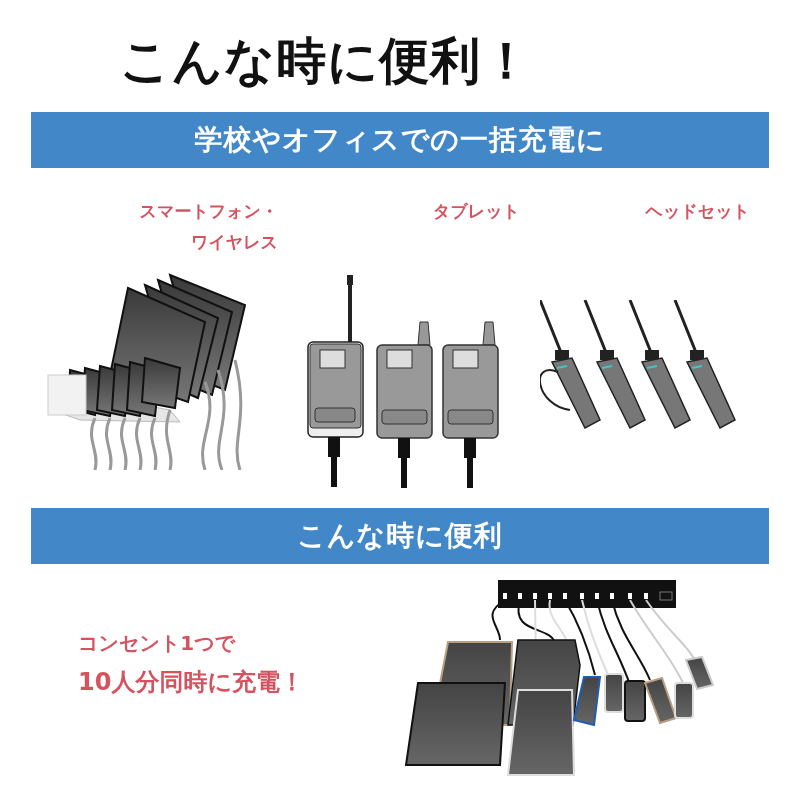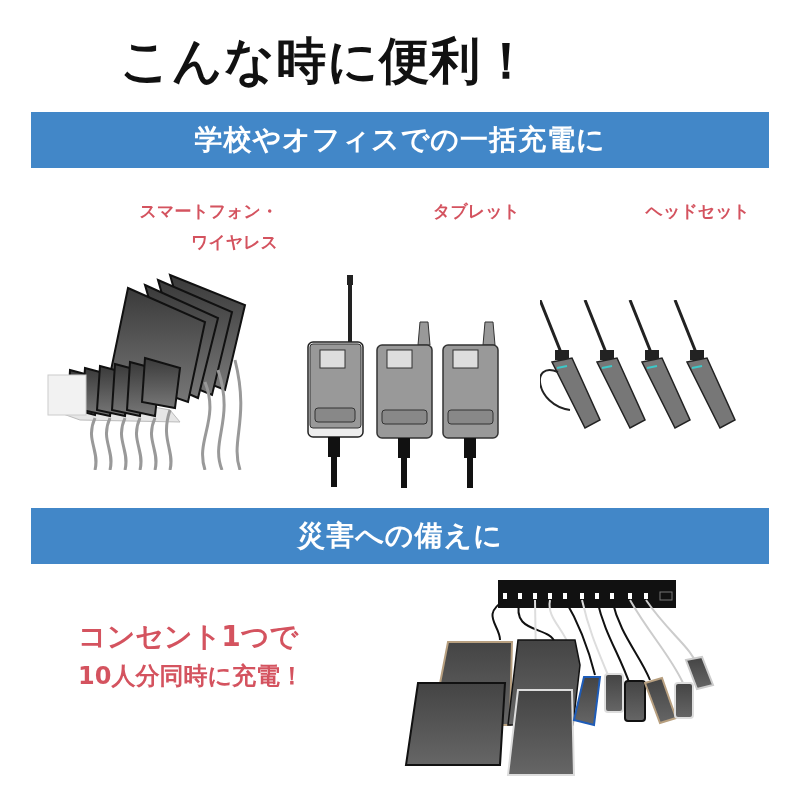--- a/index.html
+++ b/index.html
@@ -5,21 +5,21 @@
   html, body { margin:0; padding:0; background:#ffffff; }
   body { width:800px; height:800px; position:relative; overflow:hidden;
          font-family:"DejaVu Sans", sans-serif; }
   .title { position:absolute; left:0; top:28px; width:652px; text-align:center;
            font-size:50px; font-weight:bold; color:#111; letter-spacing:1px; }
   .banner { position:absolute; left:31px; width:738px; height:56px; background:#4287c8;
             color:#fff; font-size:28px; text-align:center; line-height:56px; letter-spacing:1px;font-weight:bold; }
   .cat { position:absolute; top:196px; width:240px; text-align:right; color:#d4535f;
          font-weight:bold; font-size:17px; line-height:31px; }
   .promo { position:absolute; left:78px; top:620px; color:#d4535f; font-weight:bold; }
-  .promo .l1 { font-size:28px; line-height:34px; }
+  .promo .l1 { font-size:20px; line-height:34px;margin-top:6px; }
   .promo .l2 { font-size:24px; line-height:44px; }
   svg { position:absolute; }
 </style>
 </head>
 <body>
 
 <div class="title">こんな時に便利！</div>
 
 <div class="banner" style="top:112px;">学校やオフィスでの一括充電に</div>
 
@@ -105,21 +105,21 @@
     <rect x="15" y="50" width="14" height="10" fill="#222"></rect>
     <path d="M12 62 L32 58 L60 120 L45 128 Z" fill="#777" stroke="#222" stroke-width="1.5"></path>
     <path d="M17 68 L27 66" stroke="#3cc8c8" stroke-width="2"></path>
   </g>
   <use href="#hs" x="45"></use>
     <use href="#hs" x="90"></use>
     <use href="#hs" x="135"></use>
   <path d="M18 72 C-10 60 -5 105 30 110" fill="none" stroke="#222" stroke-width="2"></path>
 </svg>
 
-<div class="banner" style="top:508px;">災害への備えに</div>
+<div class="banner" style="top:508px;">こんな時に便利</div>
 
 <div class="promo">
   <div class="l1">コンセント1つで</div>
   <div class="l2">10人分同時に充電！</div>
 </div>
 
 <svg style="left:400px;top:575px;" width="330" height="220" viewBox="0 0 330 220">
   <rect x="98" y="5" width="178" height="28" fill="#111"></rect>
   <g fill="#fff">
     <rect x="103" y="18" width="4" height="6"></rect>

